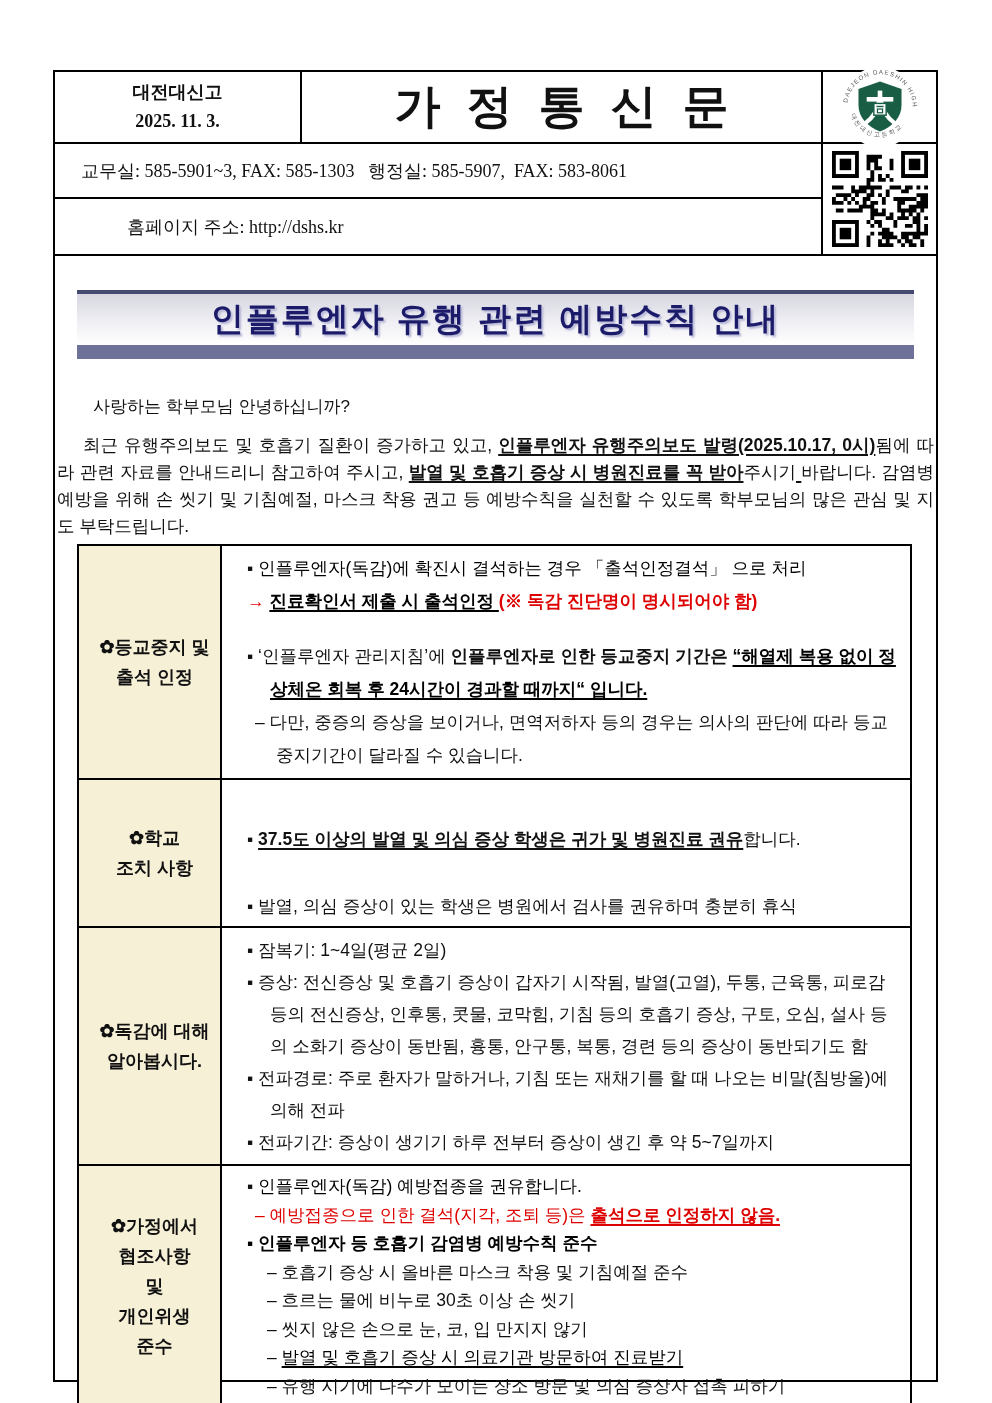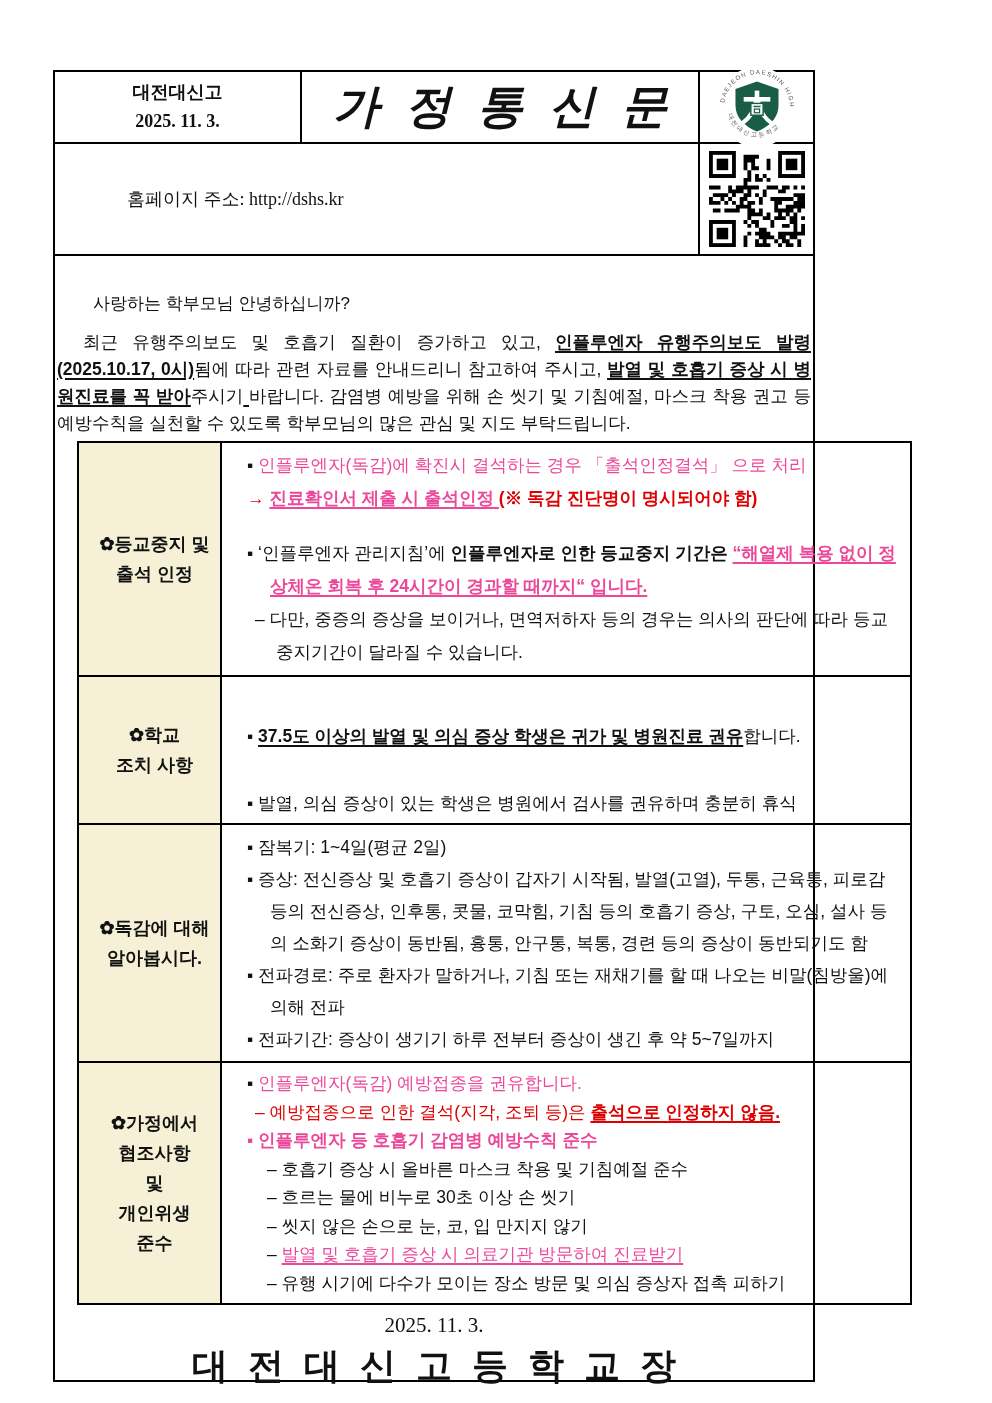--- a/index.html
+++ b/index.html
@@ -1,24 +1,24 @@
 <!DOCTYPE html>
 <html><head>
 <meta charset="utf-8">
 <style>
   html,body{margin:0;padding:0;background:#ffffff;}
   body{width:992px;height:1403px;position:relative;font-family:"Liberation Sans",sans-serif;color:#111;}
-  .frame{position:absolute;left:53px;top:70px;width:762px;height:1312px;border:2px solid #000;box-sizing:border-box;background:#fff;}
+  .frame{position:absolute;left:53px;top:70px;width:885px;height:1312px;border:2px solid #000;box-sizing:border-box;background:#fff;}
 
   
   .hdr-row1{display:flex;height:70px;border-bottom:2px solid #000;}
   .h-school{width:247px;border-right:2px solid #000;display:flex;flex-direction:column;justify-content:center;align-items:center;
             font-family:"Liberation Serif",serif;font-size:18px;font-weight:bold;line-height:29px;box-sizing:border-box;}
   .h-title{flex:1;display:flex;align-items:center;justify-content:center;font-size:46px;font-weight:900;
-           letter-spacing:26px;text-indent:26px;white-space:nowrap;font-style:italic;}
+           letter-spacing:26px;text-indent:26px;white-space:nowrap;}
   .h-logoCell{width:115px;border-left:2px solid #000;display:flex;align-items:center;justify-content:center;box-sizing:border-box;}
   .hdr-row2{display:flex;height:110px;border-bottom:2px solid #000;}
   .h-contacts{flex:1;display:flex;flex-direction:column;}
   .c1{height:55px;border-bottom:2px solid #000;display:flex;align-items:center;padding-left:26px;
       font-family:"Liberation Serif",serif;font-size:18px;white-space:pre;box-sizing:border-box;}
   .c2{flex:1;display:flex;align-items:center;padding-left:26px;font-family:"Liberation Serif",serif;font-size:18px;white-space:pre;}
   .c2 .home{margin-left:46px;}
   .h-qrCell{width:115px;border-left:2px solid #000;display:flex;align-items:center;justify-content:center;box-sizing:border-box;}
 
   
@@ -43,21 +43,21 @@
   .info-table tr:nth-child(3){height:225px;}
   .info-table tr:nth-child(4){height:237px;}
   .tl{padding-left:36px;text-indent:-23px;}
   .tl.d{padding-left:42px;text-indent:-21px;}
   .tl.d2{padding-left:54px;text-indent:-21px;}
   .tl.g{margin-bottom:22px;}
   .info-table tr:nth-child(1) .tl{line-height:33px;}
   .info-table tr:nth-child(2) .tl{line-height:27px;margin-top:40px;}
   .info-table tr:nth-child(3) .tl{line-height:32px;}
   .info-table tr:nth-child(4) .tl{line-height:28.5px;}
-  .b{color:#ec4899;}
+  .b{color:#000000;}
   .r{color:#de0101;}
   .bold{font-weight:bold;}
   .u{text-decoration:underline;text-underline-offset:3px;text-decoration-thickness:1.5px;}
 
   
   .f-date{text-align:center;margin-top:8px;font-family:"Liberation Serif",serif;font-size:21px;}
   .f-sign{text-align:center;margin-top:4px;font-family:"Liberation Serif",serif;font-size:36px;font-weight:bold;
           letter-spacing:20px;text-indent:20px;white-space:nowrap;}
 </style>
 </head>
@@ -91,37 +91,45 @@
         <path d="M41,34 C42.5,44 47.5,51 54.5,56" stroke="#ffffff" stroke-width="4" fill="none"></path>
         <rect x="34" y="36.5" width="12" height="11.5" fill="#ffffff" stroke="#1a5d45" stroke-width="1.4"></rect>
         <path d="M36.5,39.5 H43.5" stroke="#1a5d45" stroke-width="1.4" fill="none"></path>
         <rect x="37.5" y="42" width="5" height="3.6" fill="none" stroke="#1a5d45" stroke-width="1.2"></rect>
       </svg>
     </div>
   </div>
 
   <div class="hdr-row2">
     <div class="h-contacts">
+      <div class="c1">교무실: 585-5901~3, FAX: 585-1303   행정실: 585-5907,  FAX: 583-8061</div>
       <div class="c2">
         <span class="home">홈페이지 주소: http://dshs.kr</span>
       </div>
     </div>
     <div class="h-qrCell">
       <svg id="qr" width="96" height="96" viewBox="0 0 100 100">
           <path d="M36,4h4v4h-4zM40,4h4v4h-4zM44,4h4v4h-4zM48,4h4v4h-4zM36,8h4v4h-4zM40,8h4v4h-4zM44,8h4v4h-4zM60,8h4v4h-4zM36,12h4v4h-4zM44,12h4v4h-4zM60,12h4v4h-4zM36,16h4v4h-4zM44,16h4v4h-4zM48,16h4v4h-4zM60,16h4v4h-4zM40,20h4v4h-4zM40,24h4v4h-4zM48,24h4v4h-4zM56,24h4v4h-4zM36,28h4v4h-4zM40,28h4v4h-4zM48,28h4v4h-4zM52,28h4v4h-4zM60,28h4v4h-4zM36,32h4v4h-4zM0,36h4v4h-4zM4,36h4v4h-4zM8,36h4v4h-4zM20,36h4v4h-4zM28,36h4v4h-4zM32,36h4v4h-4zM36,36h4v4h-4zM40,36h4v4h-4zM44,36h4v4h-4zM48,36h4v4h-4zM60,36h4v4h-4zM64,36h4v4h-4zM68,36h4v4h-4zM76,36h4v4h-4zM80,36h4v4h-4zM88,36h4v4h-4zM96,36h4v4h-4zM20,40h4v4h-4zM24,40h4v4h-4zM28,40h4v4h-4zM32,40h4v4h-4zM40,40h4v4h-4zM56,40h4v4h-4zM72,40h4v4h-4zM76,40h4v4h-4zM4,44h4v4h-4zM8,44h4v4h-4zM12,44h4v4h-4zM16,44h4v4h-4zM24,44h4v4h-4zM36,44h4v4h-4zM40,44h4v4h-4zM48,44h4v4h-4zM56,44h4v4h-4zM88,44h4v4h-4zM92,44h4v4h-4zM96,44h4v4h-4zM0,48h4v4h-4zM12,48h4v4h-4zM20,48h4v4h-4zM32,48h4v4h-4zM36,48h4v4h-4zM52,48h4v4h-4zM64,48h4v4h-4zM68,48h4v4h-4zM72,48h4v4h-4zM76,48h4v4h-4zM80,48h4v4h-4zM84,48h4v4h-4zM92,48h4v4h-4zM96,48h4v4h-4zM0,52h4v4h-4zM4,52h4v4h-4zM8,52h4v4h-4zM16,52h4v4h-4zM24,52h4v4h-4zM32,52h4v4h-4zM40,52h4v4h-4zM44,52h4v4h-4zM52,52h4v4h-4zM68,52h4v4h-4zM72,52h4v4h-4zM88,52h4v4h-4zM92,52h4v4h-4zM96,52h4v4h-4zM28,56h4v4h-4zM32,56h4v4h-4zM36,56h4v4h-4zM40,56h4v4h-4zM68,56h4v4h-4zM80,56h4v4h-4zM84,56h4v4h-4zM88,56h4v4h-4zM92,56h4v4h-4zM96,56h4v4h-4zM4,60h4v4h-4zM8,60h4v4h-4zM16,60h4v4h-4zM20,60h4v4h-4zM24,60h4v4h-4zM28,60h4v4h-4zM40,60h4v4h-4zM44,60h4v4h-4zM52,60h4v4h-4zM68,60h4v4h-4zM72,60h4v4h-4zM76,60h4v4h-4zM80,60h4v4h-4zM84,60h4v4h-4zM92,60h4v4h-4zM40,64h4v4h-4zM44,64h4v4h-4zM48,64h4v4h-4zM52,64h4v4h-4zM60,64h4v4h-4zM72,64h4v4h-4zM80,64h4v4h-4zM88,64h4v4h-4zM40,68h4v4h-4zM56,68h4v4h-4zM60,68h4v4h-4zM68,68h4v4h-4zM72,68h4v4h-4zM76,68h4v4h-4zM84,68h4v4h-4zM88,68h4v4h-4zM96,68h4v4h-4zM36,72h4v4h-4zM44,72h4v4h-4zM48,72h4v4h-4zM64,72h4v4h-4zM84,72h4v4h-4zM88,72h4v4h-4zM40,76h4v4h-4zM48,76h4v4h-4zM64,76h4v4h-4zM76,76h4v4h-4zM80,76h4v4h-4zM88,76h4v4h-4zM96,76h4v4h-4zM52,80h4v4h-4zM56,80h4v4h-4zM88,80h4v4h-4zM96,80h4v4h-4zM40,84h4v4h-4zM48,84h4v4h-4zM52,84h4v4h-4zM56,84h4v4h-4zM60,84h4v4h-4zM72,84h4v4h-4zM76,84h4v4h-4zM80,84h4v4h-4zM84,84h4v4h-4zM88,84h4v4h-4zM92,84h4v4h-4zM96,84h4v4h-4zM36,88h4v4h-4zM52,88h4v4h-4zM56,88h4v4h-4zM60,88h4v4h-4zM64,88h4v4h-4zM72,88h4v4h-4zM76,88h4v4h-4zM84,88h4v4h-4zM88,88h4v4h-4zM36,92h4v4h-4zM48,92h4v4h-4zM56,92h4v4h-4zM68,92h4v4h-4zM76,92h4v4h-4zM80,92h4v4h-4zM92,92h4v4h-4zM36,96h4v4h-4zM48,96h4v4h-4zM52,96h4v4h-4zM56,96h4v4h-4zM60,96h4v4h-4zM72,96h4v4h-4zM80,96h4v4h-4zM84,96h4v4h-4zM92,96h4v4h-4zM0,0h28v28h-28zM72,0h28v28h-28zM0,72h28v28h-28z" fill="#000"></path>
           <rect x="4" y="4" width="20" height="20" fill="#fff"></rect>
           <rect x="8" y="8" width="12" height="12" fill="#000"></rect>
           <rect x="76" y="4" width="20" height="20" fill="#fff"></rect>
           <rect x="80" y="8" width="12" height="12" fill="#000"></rect>
           <rect x="4" y="76" width="20" height="20" fill="#fff"></rect>
           <rect x="8" y="80" width="12" height="12" fill="#000"></rect>
         </svg>
     </div>
   </div>
 
+  <div class="banner">
+    <div class="banner-top"></div>
+    <div class="banner-mid">
+      <div class="banner-title">인플루엔자 유행 관련 예방수칙 안내</div>
+    </div>
+    <div class="banner-bar"></div>
+  </div>
 
   <div class="greeting">사랑하는 학부모님 안녕하십니까?</div>
   <p class="intro"><span>최근 유행주의보도 및 호흡기 질환이 증가하고 있고, </span><span class="bold u">인플루엔자 유행주의보도 발령(2025.10.17, 0시)</span><span>됨에 따라 관련 자료를 안내드리니 참고하여 주시고, </span><span class="bold u">발열 및 호흡기 증상 시 병원진료를 꼭 받아</span><span>주시기</span><span class="u"> </span><span>바랍니다. 감염병 예방을 위해 손 씻기 및 기침예절, 마스크 착용 권고 등 예방수칙을 실천할 수 있도록 학부모님의 많은 관심 및 지도 부탁드립니다.</span></p>
 
   <table class="info-table">
     <tbody id="tbody">
         <tr>
           <td class="lbl">
             <div>✿등교중지 및</div>
             <div>출석 인정</div>

